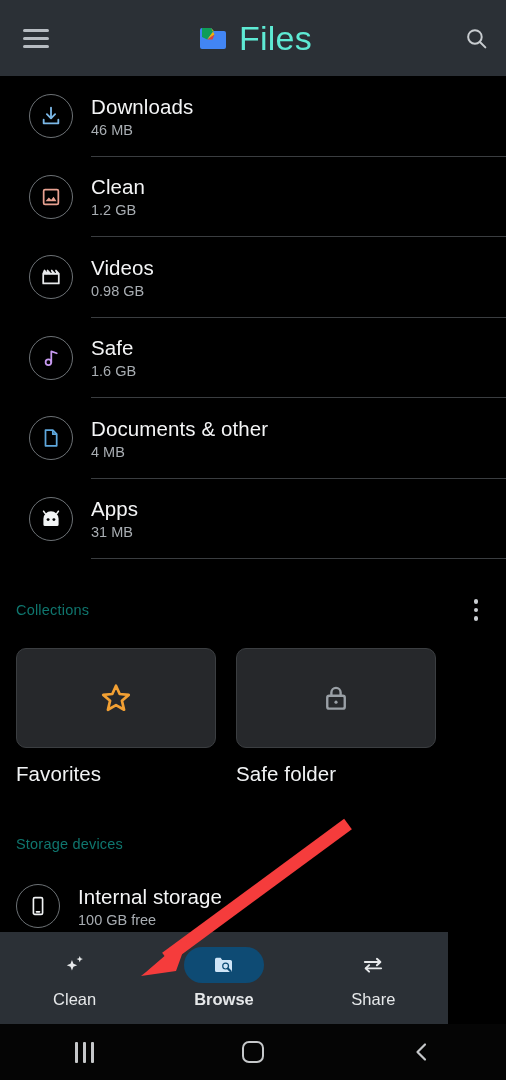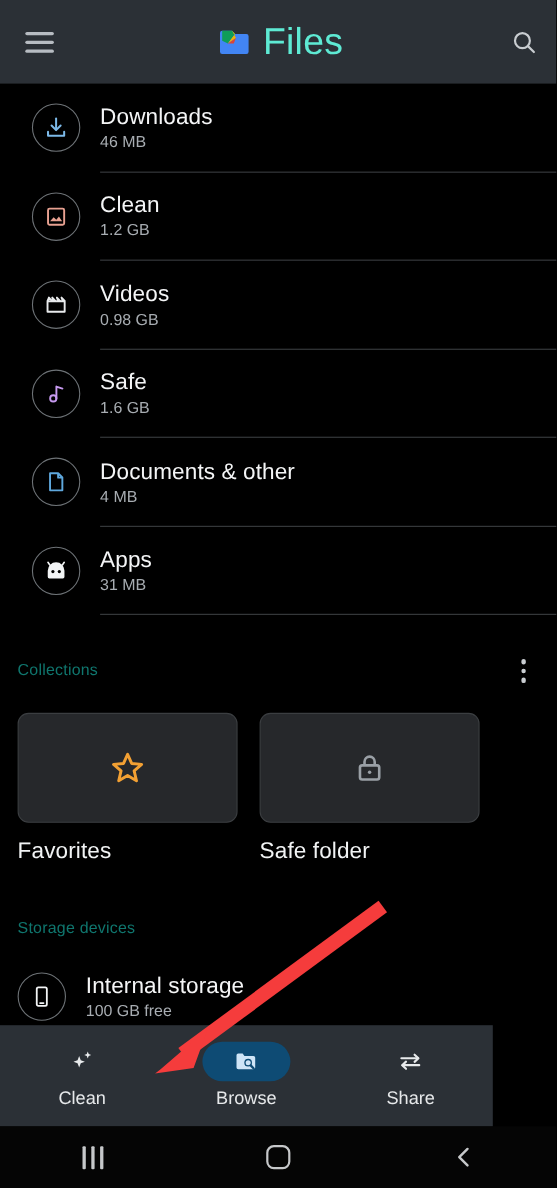--- a/index.html
+++ b/index.html
@@ -63,21 +63,21 @@
 
   
   .bottomnav {
     position:absolute; left:0; bottom:56px; width:448px; height:92px;
     background:#2b3036; display:flex; align-items:center;
   }
   .navitem { flex:1; display:flex; flex-direction:column; align-items:center; gap:7px; cursor:pointer; }
   .navpill { width:80px; height:36px; border-radius:18px; display:flex; align-items:center; justify-content:center; }
   .navpill.active { background:#0e4b74; }
   .navlabel { font-size:16.5px; color:#e6e8ea; }
-  .navlabel.bold { font-weight:400; }
+  .navlabel.bold { font-weight:700; }
 
   
   .sysnav { position:absolute; left:0; bottom:0; width:506px; height:56px; background:#050505; display:flex; align-items:center; }
   .sysbtn { flex:1; display:flex; align-items:center; justify-content:center; cursor:pointer; }
   .recents { display:flex; gap:5px; }
   .recents i { width:3px; height:21px; background:#c6c8ca; display:block; border-radius:1px; }
   .homecirc { width:22px; height:22px; border:2.6px solid #c6c8ca; border-radius:7px; }
 
   
   .arrow { position:absolute; left:0; top:0; width:506px; height:1080px; pointer-events:none; }

